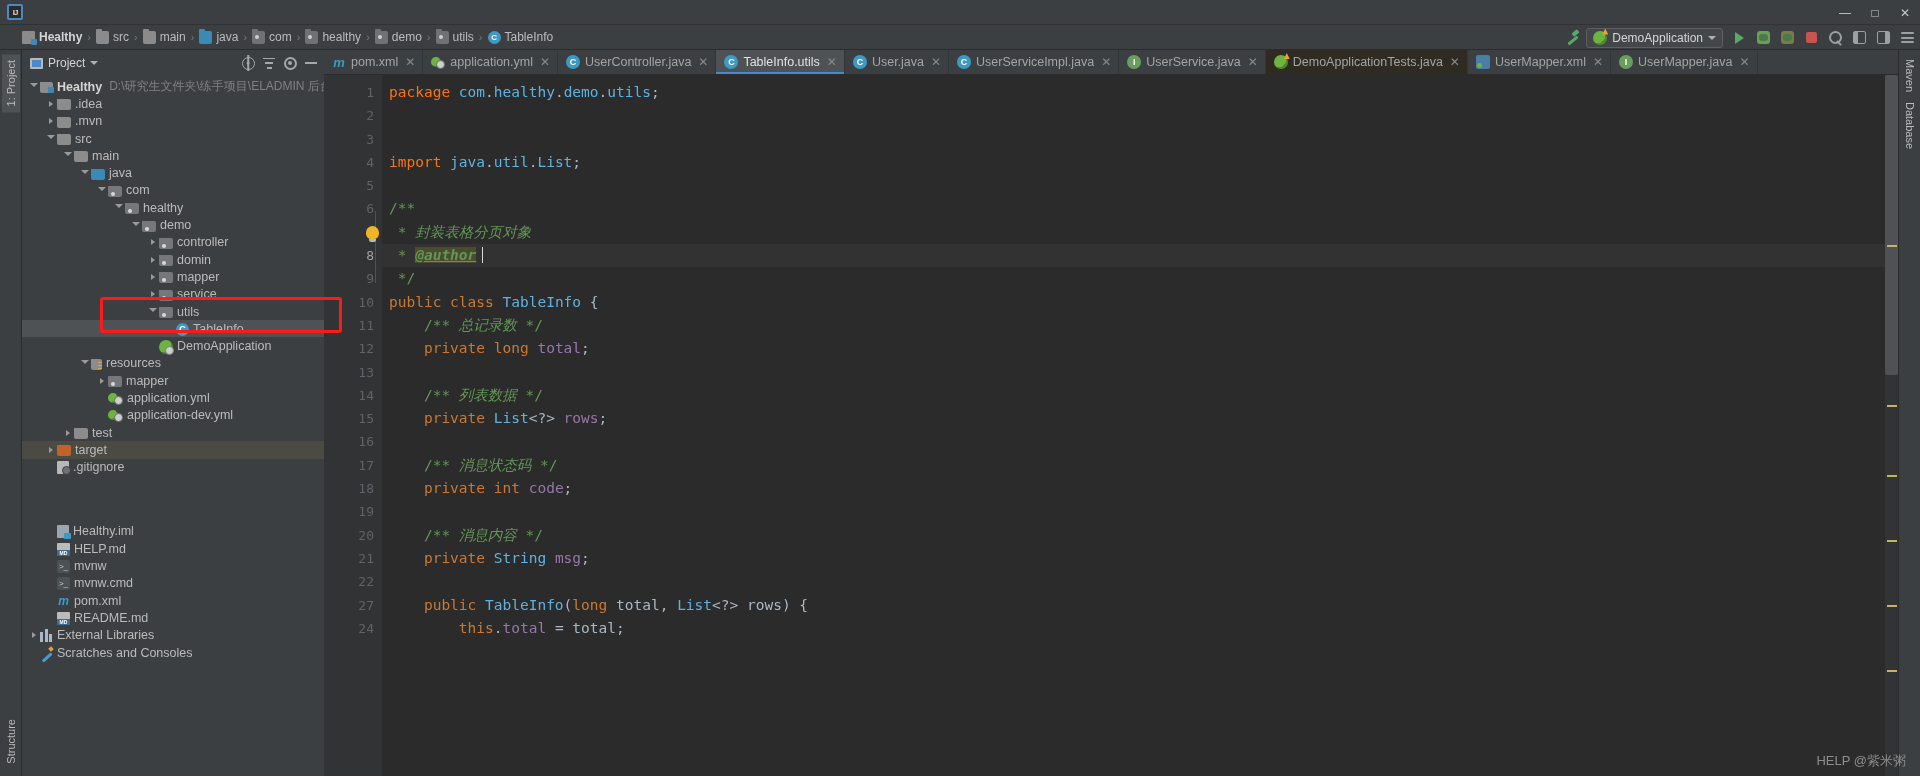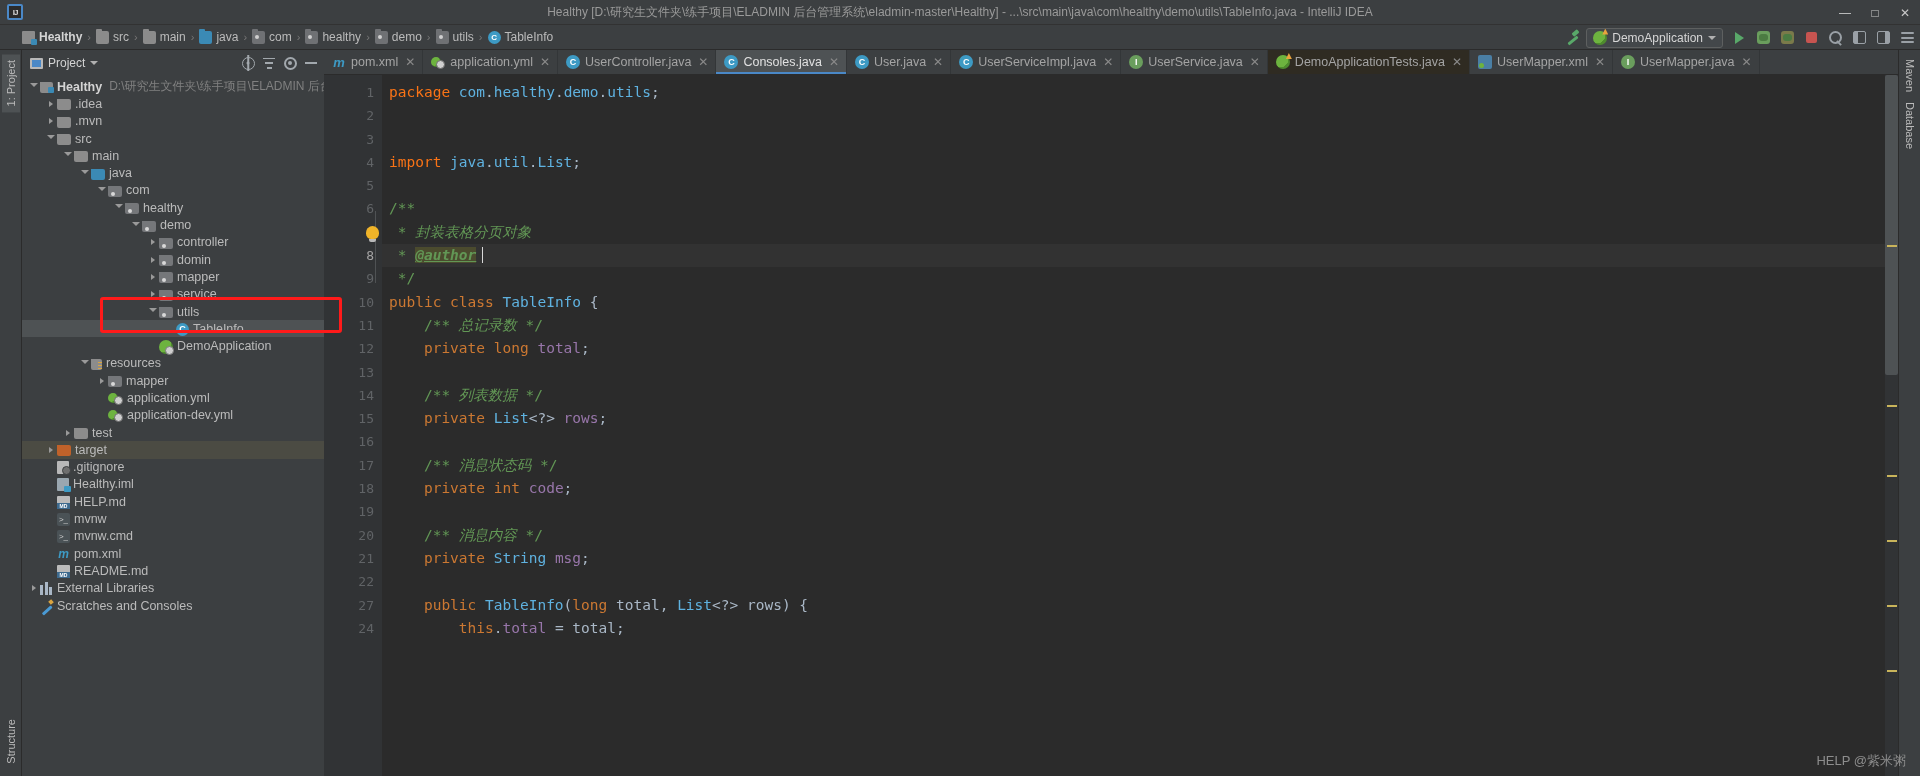--- a/index.html
+++ b/index.html
@@ -285,21 +285,20 @@
     font-size: 11px; color: #bbbbbb; padding: 5px 3px; white-space: nowrap;
   }
 </style>
 </head>
 <body>
 
 <div id="app">
 
   <div class="menubar">
     <div class="ij-logo">IJ</div>
-    <div class="title-text">Healthy [D:\研究生文件夹\练手项目\ELADMIN 后台管理系统\eladmin-master\Healthy] - ...\src\main\java\com\healthy\demo\utils\TableInfo.java - IntelliJ IDEA</div>
     <div class="win-ctrls">
       <div class="win-btn">—</div>
       <div class="win-btn">□</div>
       <div class="win-btn close">✕</div>
     </div>
   </div>
 
   <div class="toolbar">
     <div class="crumbs" id="crumbs">
         <span class="crumb root">
@@ -571,21 +570,21 @@
               <span class="a"></span>
             </span>
             <span class="ticon f-orange"></span>
             <span class="tlabel">target</span>
           </div>
           <div class="trow" style="padding-left: 23px;">
             <span class="tarrow"></span>
             <span class="ticon i-git"></span>
             <span class="tlabel">.gitignore</span>
           </div>
-          <div class="trow" style="padding-left: 23px;">
+          <div class="trow" style="padding-left: 23px; margin-top: 47px;">
             <span class="tarrow"></span>
             <span class="ticon i-iml"></span>
             <span class="tlabel">Healthy.iml</span>
           </div>
           <div class="trow" style="padding-left: 23px;">
             <span class="tarrow"></span>
             <span class="ticon i-md"></span>
             <span class="tlabel">HELP.md</span>
           </div>
           <div class="trow" style="padding-left: 23px;">
@@ -639,21 +638,21 @@
             <span>application.yml</span>
             <span class="xclose">✕</span>
           </div>
           <div class="tab">
             <span class="ti cls">C</span>
             <span>UserController.java</span>
             <span class="xclose">✕</span>
           </div>
           <div class="tab active">
             <span class="ti cls">C</span>
-            <span>Consoles.java</span>
+            <span>TableInfo.utils</span>
             <span class="xclose">✕</span>
           </div>
           <div class="tab">
             <span class="ti cls">C</span>
             <span>User.java</span>
             <span class="xclose">✕</span>
           </div>
           <div class="tab">
             <span class="ti cls">C</span>
             <span>UserServiceImpl.java</span>

